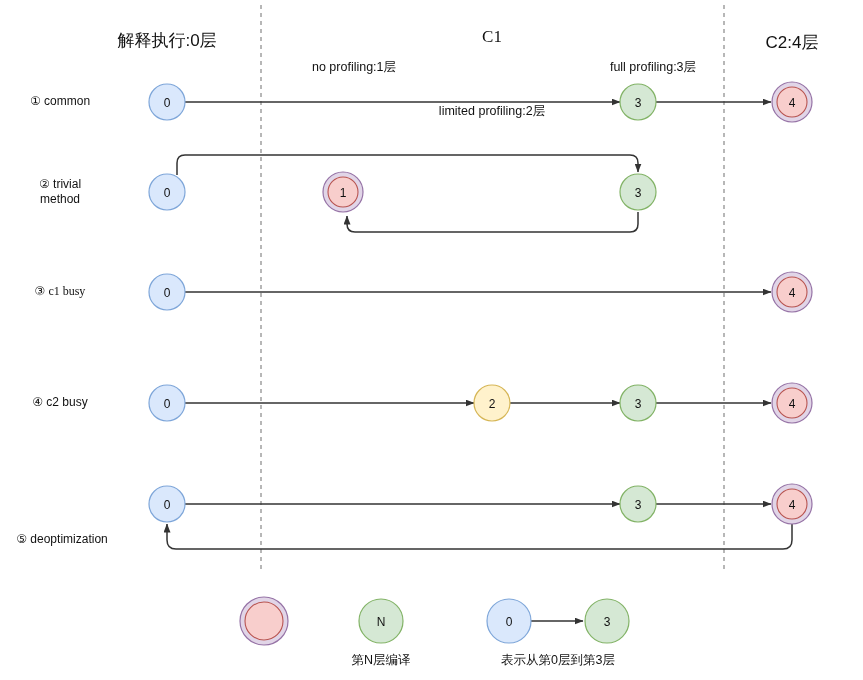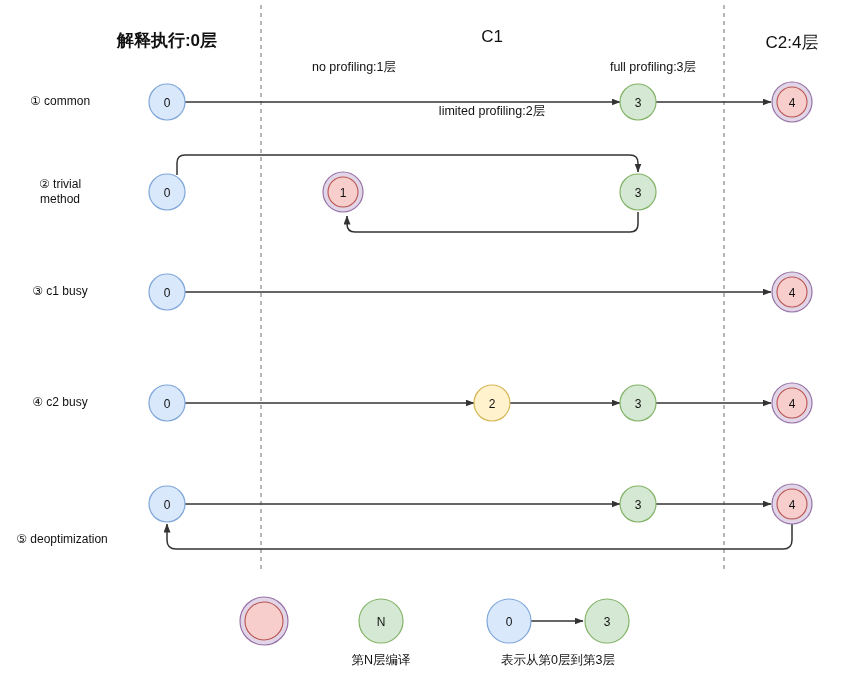--- a/index.html
+++ b/index.html
@@ -169,30 +169,30 @@
           <text x="509" y="621.5" class="node-text">0</text>
         </g>
         <g>
           <circle cx="607" cy="621" r="22" fill="#d5e8d4" stroke="#82b366" stroke-width="1.2"></circle>
           <text x="607" y="621.5" class="node-text">3</text>
         </g>
       </g>
   </svg>
 
   <div id="text-layer">
-      <div class="txt hdr-major" style="left: 0px; top: 30px; width: 100%; text-align: left;"><span style="position: absolute; left: 167px; transform: translateX(-50%); white-space: pre; display: inline-block; text-align: right; font-weight: bold;">解释执行:0层</span></div>
-      <div class="txt hdr-major" style="left: 0px; top: 26px; width: 100%; text-align: left;"><span style="position: absolute; left: 492px; transform: translateX(-50%); white-space: pre; display: inline-block; text-align: center;">C1</span></div>
+      <div class="txt hdr-major" style="left: 0px; top: 30px; width: 100%; text-align: left;"><span style="position: absolute; left: 167px; transform: translateX(-50%); white-space: pre; display: inline-block; text-align: right;">解释执行:0层</span></div>
+      <div class="txt hdr-major" style="left: 0px; top: 26px; width: 100%; text-align: left;"><span style="position: absolute; left: 492px; transform: translateX(-50%); white-space: pre; display: inline-block; text-align: center; font-family: Liberation Serif, serif;">C1</span></div>
       <div class="txt hdr-major" style="left: 0px; top: 32px; width: 100%; text-align: left;"><span style="position: absolute; left: 792px; transform: translateX(-50%); white-space: pre; display: inline-block; text-align: right;">C2:4层</span></div>
       <div class="txt hdr-minor" style="left: 0px; top: 60px; width: 100%; text-align: left;"><span style="position: absolute; left: 342px; transform: translateX(-50%); white-space: pre; display: inline-block; text-align: right; padding-left: 24px;">no profiling:1层</span></div>
       <div class="txt hdr-minor" style="left: 0px; top: 60px; width: 100%; text-align: left;"><span style="position: absolute; left: 492px; transform: translateX(-50%); white-space: pre; display: inline-block; text-align: center; margin-top: 44px;">limited profiling:2层</span></div>
       <div class="txt hdr-minor" style="left: 0px; top: 60px; width: 100%; text-align: left;"><span style="position: absolute; left: 653px; transform: translateX(-50%); white-space: pre; display: inline-block; text-align: center;">full profiling:3层</span></div>
       <div class="txt row-label" style="left: 0px; top: 94px; width: 100%; text-align: left;"><span style="position: absolute; left: 60px; transform: translateX(-50%); white-space: pre; display: inline-block; text-align: left;">① common</span></div>
       <div class="txt row-label" style="left: 0px; top: 177px; width: 100%; text-align: left;"><span style="position: absolute; left: 60px; transform: translateX(-50%); white-space: pre; display: inline-block; text-align: center;">② trivial
 method</span></div>
-      <div class="txt row-label" style="left: 0px; top: 284px; width: 100%; text-align: left;"><span style="position: absolute; left: 60px; transform: translateX(-50%); white-space: pre; display: inline-block; text-align: right;">③ c1 busy</span></div>
+      <div class="txt row-label" style="left: 0px; top: 284px; width: 100%; text-align: left;"><span style="position: absolute; left: 60px; transform: translateX(-50%); white-space: pre; display: inline-block; text-align: right; font-family: Liberation Serif, serif;">③ c1 busy</span></div>
       <div class="txt row-label" style="left: 0px; top: 395px; width: 100%; text-align: left;"><span style="position: absolute; left: 60px; transform: translateX(-50%); white-space: pre; display: inline-block; text-align: center;">④ c2 busy</span></div>
       <div class="txt row-label" style="left: 0px; top: 496px; width: 100%; text-align: left;"><span style="position: absolute; left: 62px; transform: translateX(-50%); white-space: pre; display: inline-block; text-align: center; margin-top: 36px;">⑤ deoptimization</span></div>
       <div class="txt legend-caption" style="left: 0px; top: 653px; width: 100%; text-align: left;"><span style="position: absolute; left: 264px; transform: translateX(-50%); white-space: pre; display: inline-block; text-align: center; margin-top: 46px;">终止状态</span></div>
       <div class="txt legend-caption" style="left: 0px; top: 653px; width: 100%; text-align: left;"><span style="position: absolute; left: 381px; transform: translateX(-50%); white-space: pre; display: inline-block; text-align: center;">第N层编译</span></div>
       <div class="txt legend-caption" style="left: 0px; top: 653px; width: 100%; text-align: left;"><span style="position: absolute; left: 558px; transform: translateX(-50%); white-space: pre; display: inline-block; text-align: center;">表示从第0层到第3层</span></div>
     </div>
 
 </div>
 
 </body></html>

